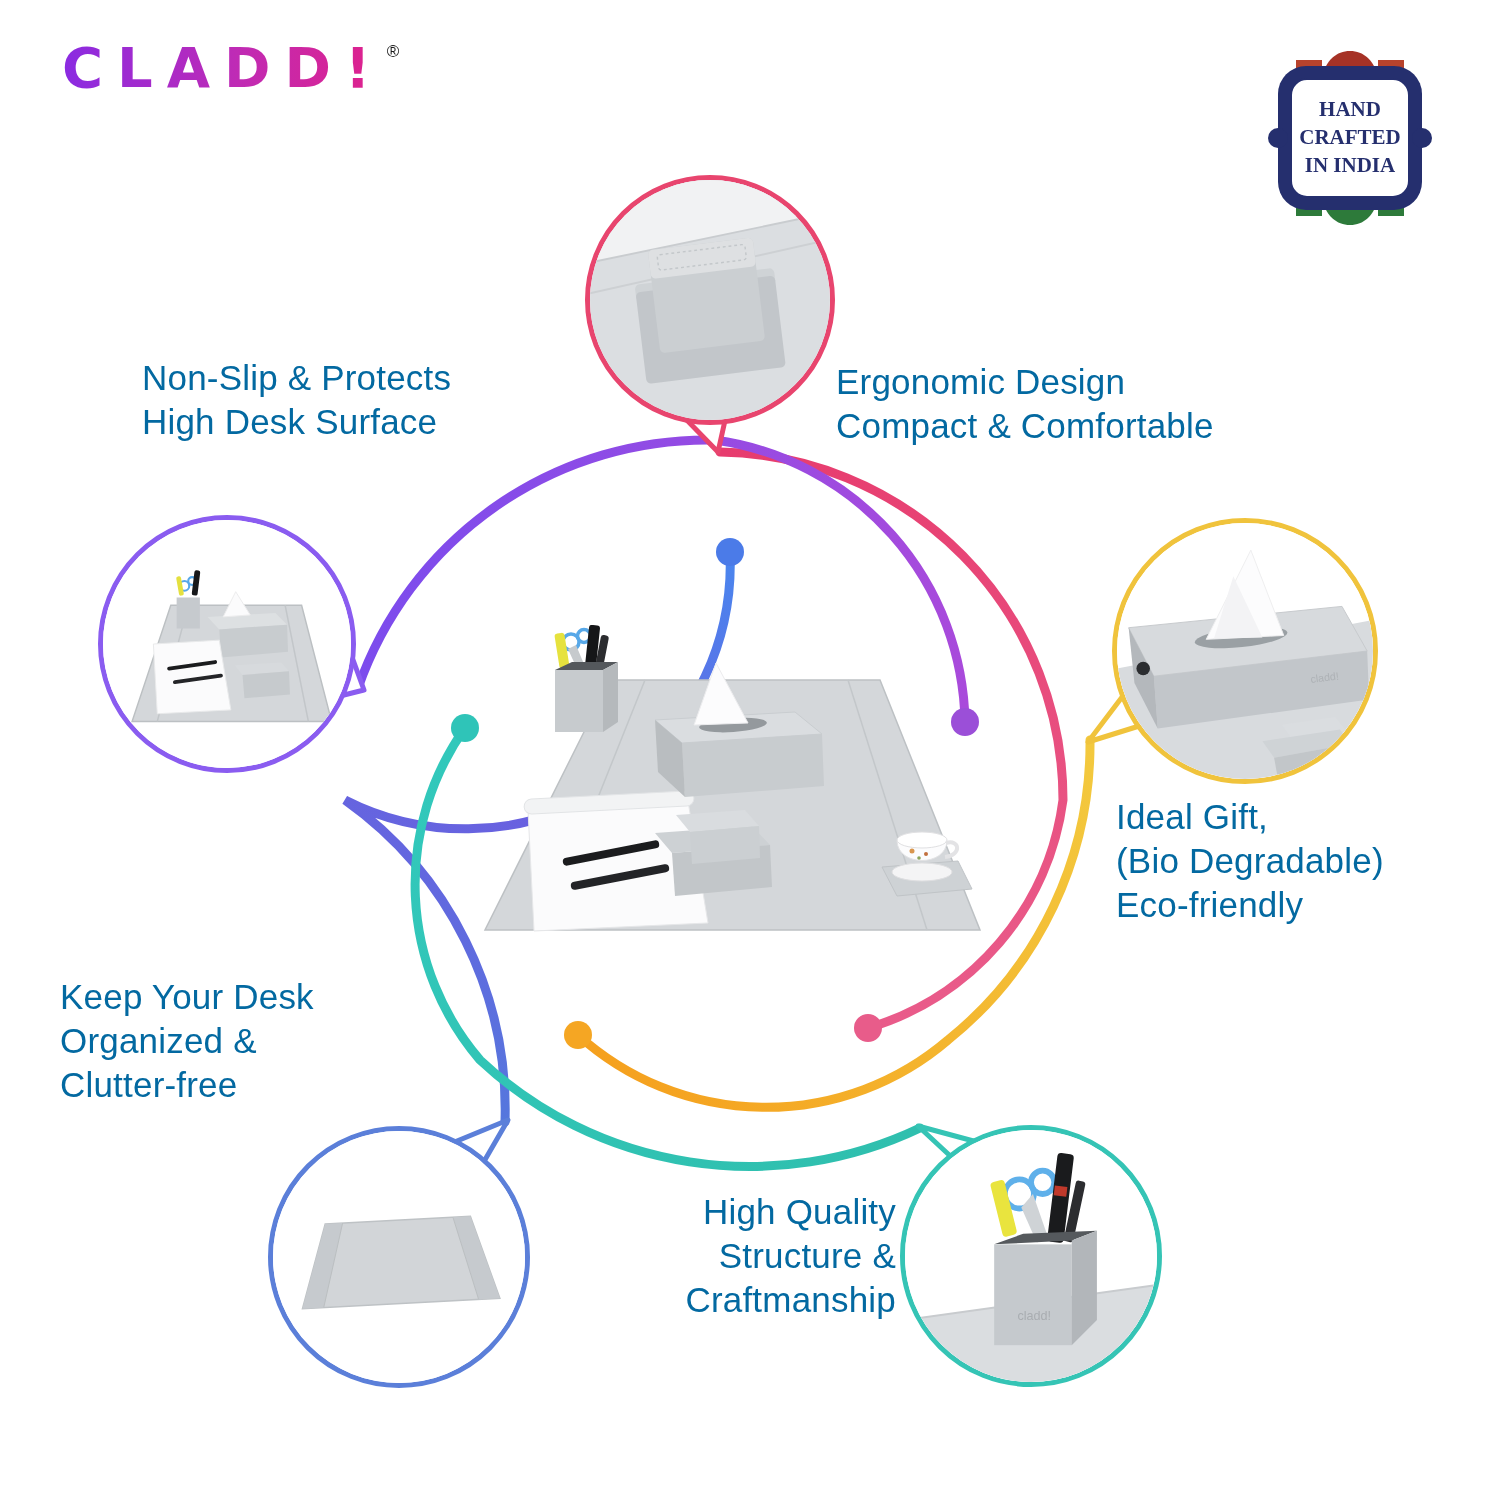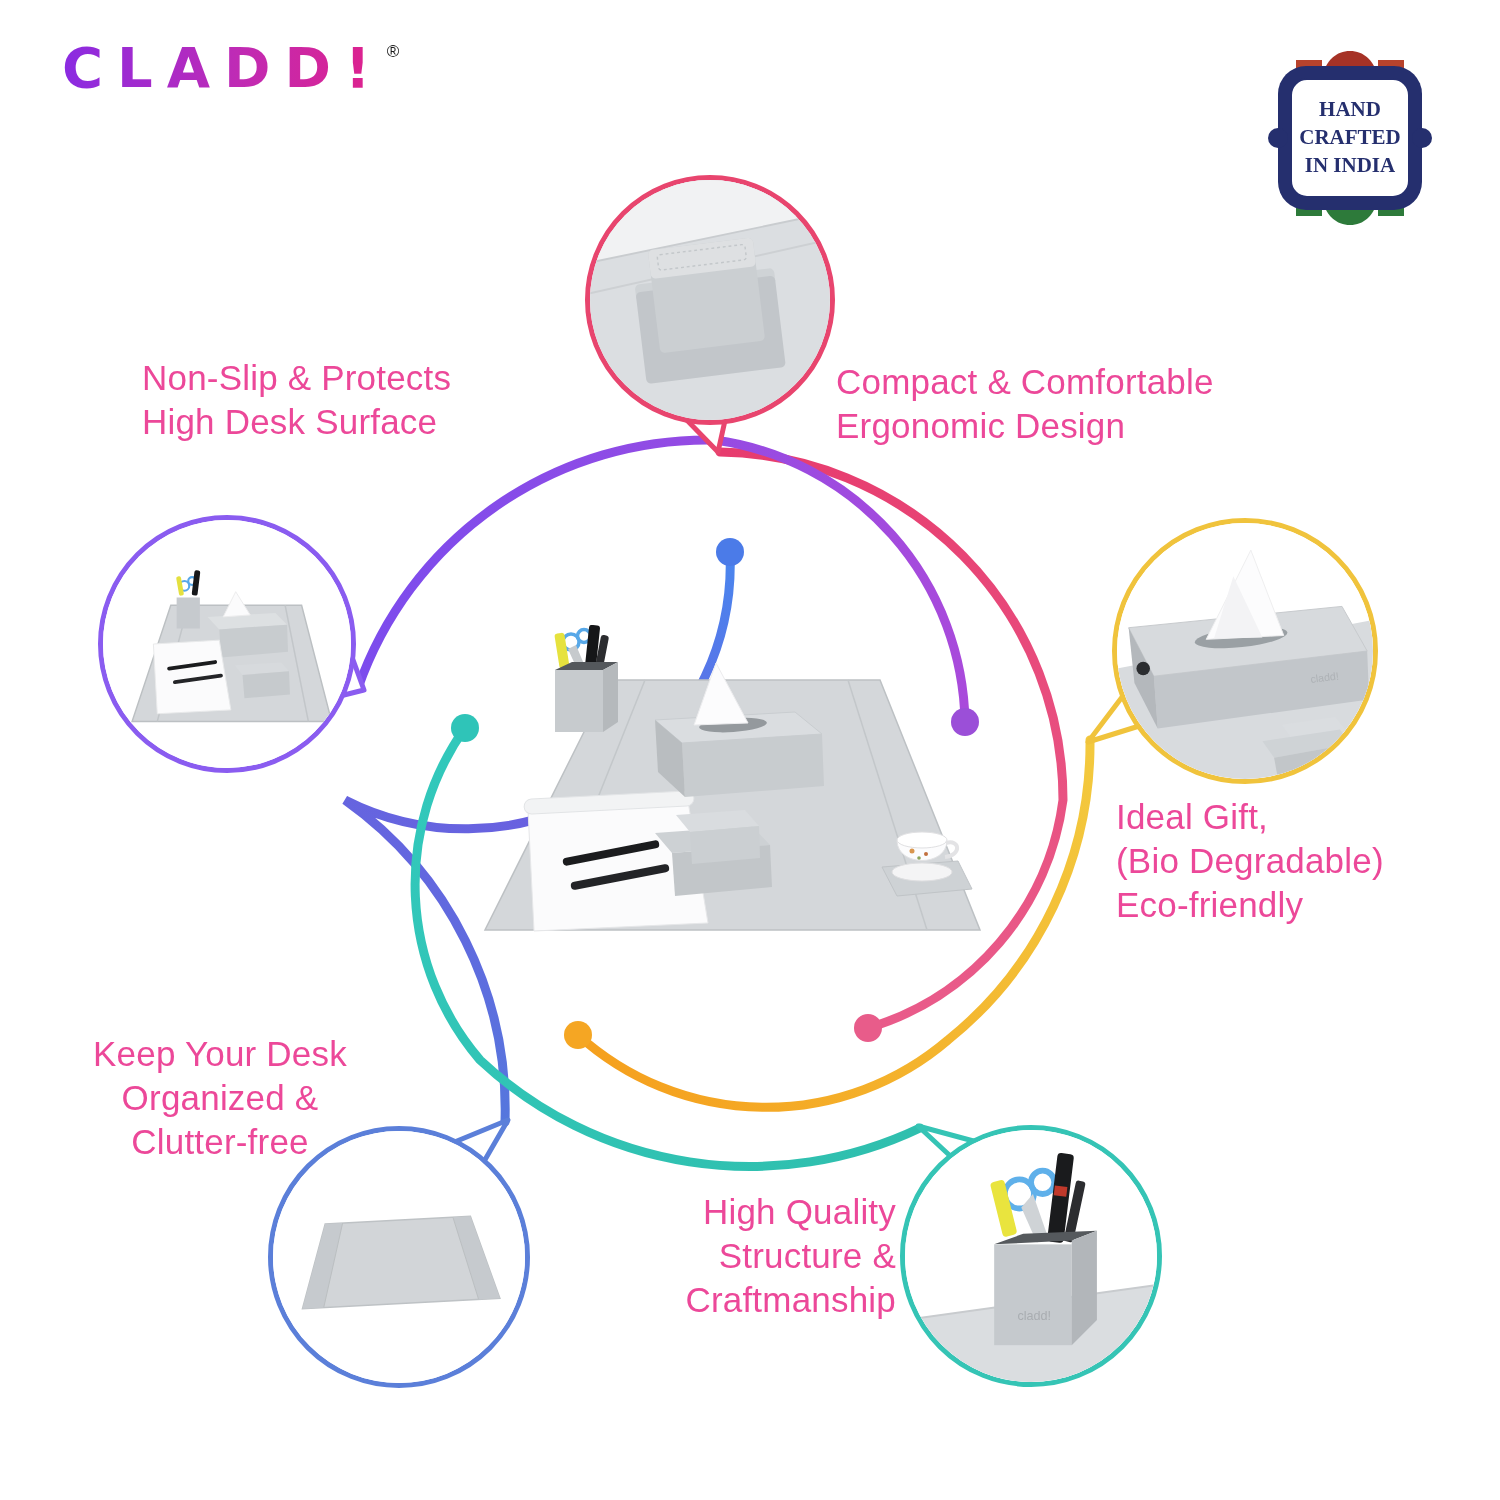--- a/index.html
+++ b/index.html
@@ -28,26 +28,26 @@
   .bubble{position:absolute;border-radius:50%;overflow:hidden;background:#ffffff;
           box-sizing:border-box;z-index:3;}
   .bubble svg{display:block;width:100%;height:100%;}
   .bubble-top{left:585px;top:175px;width:250px;height:250px;border:5px solid #e8456e;}
   .bubble-left{left:98px;top:515px;width:258px;height:258px;border:5px solid #8a5cf0;}
   .bubble-right{left:1112px;top:518px;width:266px;height:266px;border:5px solid #f0c33c;}
   .bubble-bl{left:268px;top:1126px;width:262px;height:262px;border:5px solid #5b7fd9;}
   .bubble-br{left:900px;top:1125px;width:262px;height:262px;border:5px solid #35c4b5;}
 
   
-  .feature{position:absolute;color:#ec4899;font-size:35px;line-height:1.26;
+  .feature{position:absolute;color:#0369a1;font-size:35px;line-height:1.26;
            font-weight:500;letter-spacing:.2px;z-index:4;}
   .feature-nonslip{left:142px;top:356px;}
   .feature-ergonomic{left:836px;top:360px;}
   .feature-gift{left:1116px;top:795px;}
-  .feature-organized{left:60px;top:1032px;width:320px;text-align:center;}
+  .feature-organized{left:60px;top:975px;width:320px;}
   .feature-quality{left:596px;top:1190px;width:300px;text-align:right;}
 </style>
 </head>
 <body>
 
 <div class="canvas">
 
   <div class="logo-wrap">
     <span class="logo-text">CLADD!</span>
     <span class="reg-mark">®</span>
@@ -258,22 +258,22 @@
       <text x="116" y="196" font-size="13" fill="#a9adb1">cladd!</text>
     </svg>
   </div>
 
   <div class="feature feature-nonslip">
     <div>Non-Slip &amp; Protects</div>
     <div>High Desk Surface</div>
   </div>
 
   <div class="feature feature-ergonomic">
+    <div>Ergonomic Design</div>
     <div>Compact &amp; Comfortable</div>
-    <div>Ergonomic Design</div>
   </div>
 
   <div class="feature feature-gift">
     <div>Ideal Gift,</div>
     <div>(Bio Degradable)</div>
     <div>Eco-friendly</div>
   </div>
 
   <div class="feature feature-organized">
     <div>Keep Your Desk</div>

